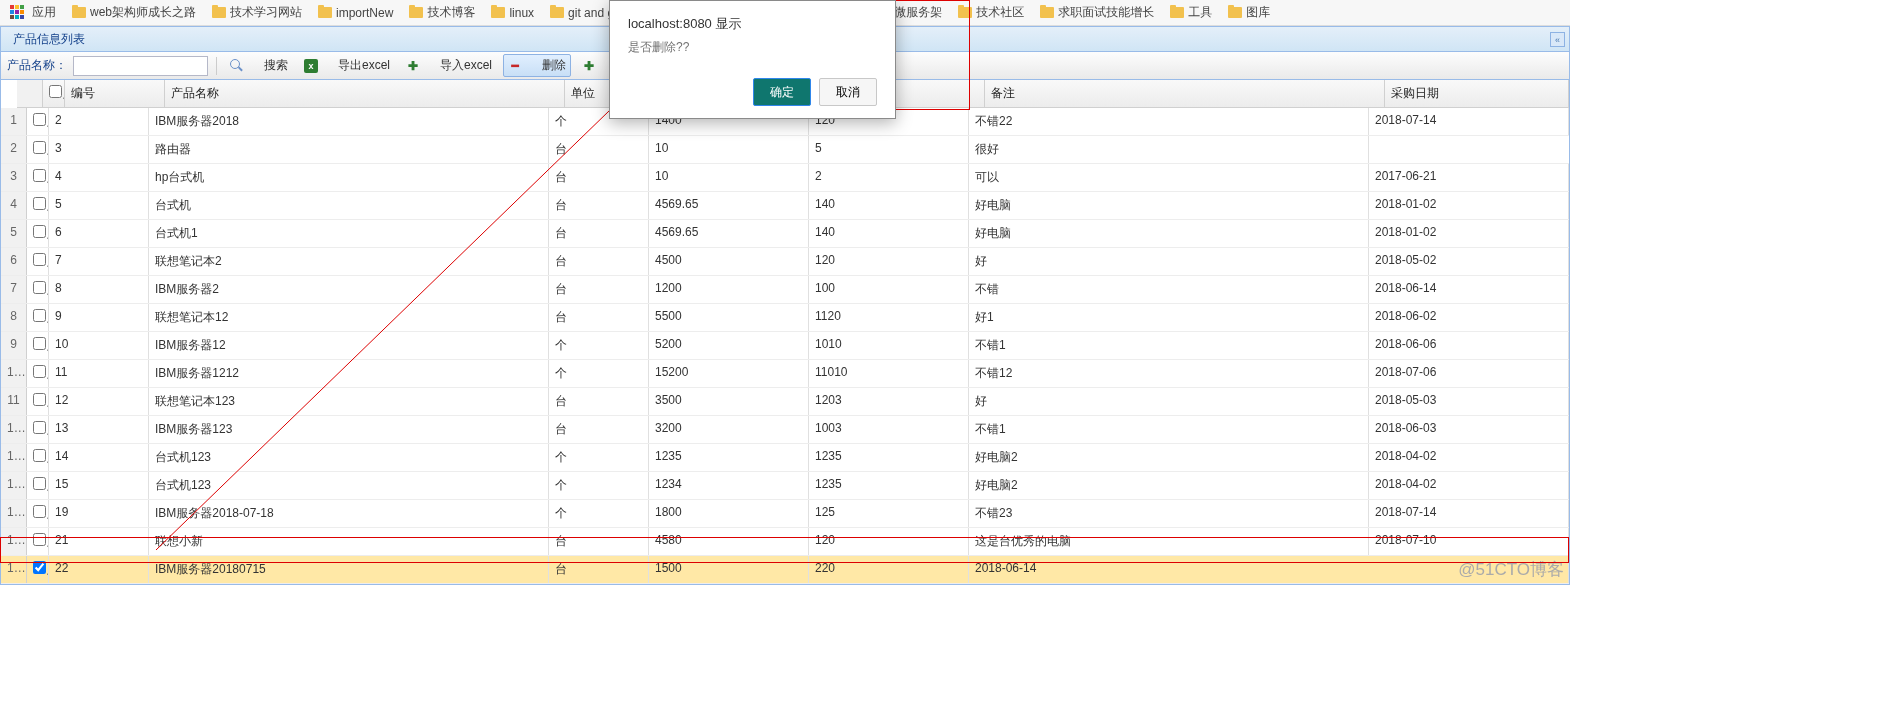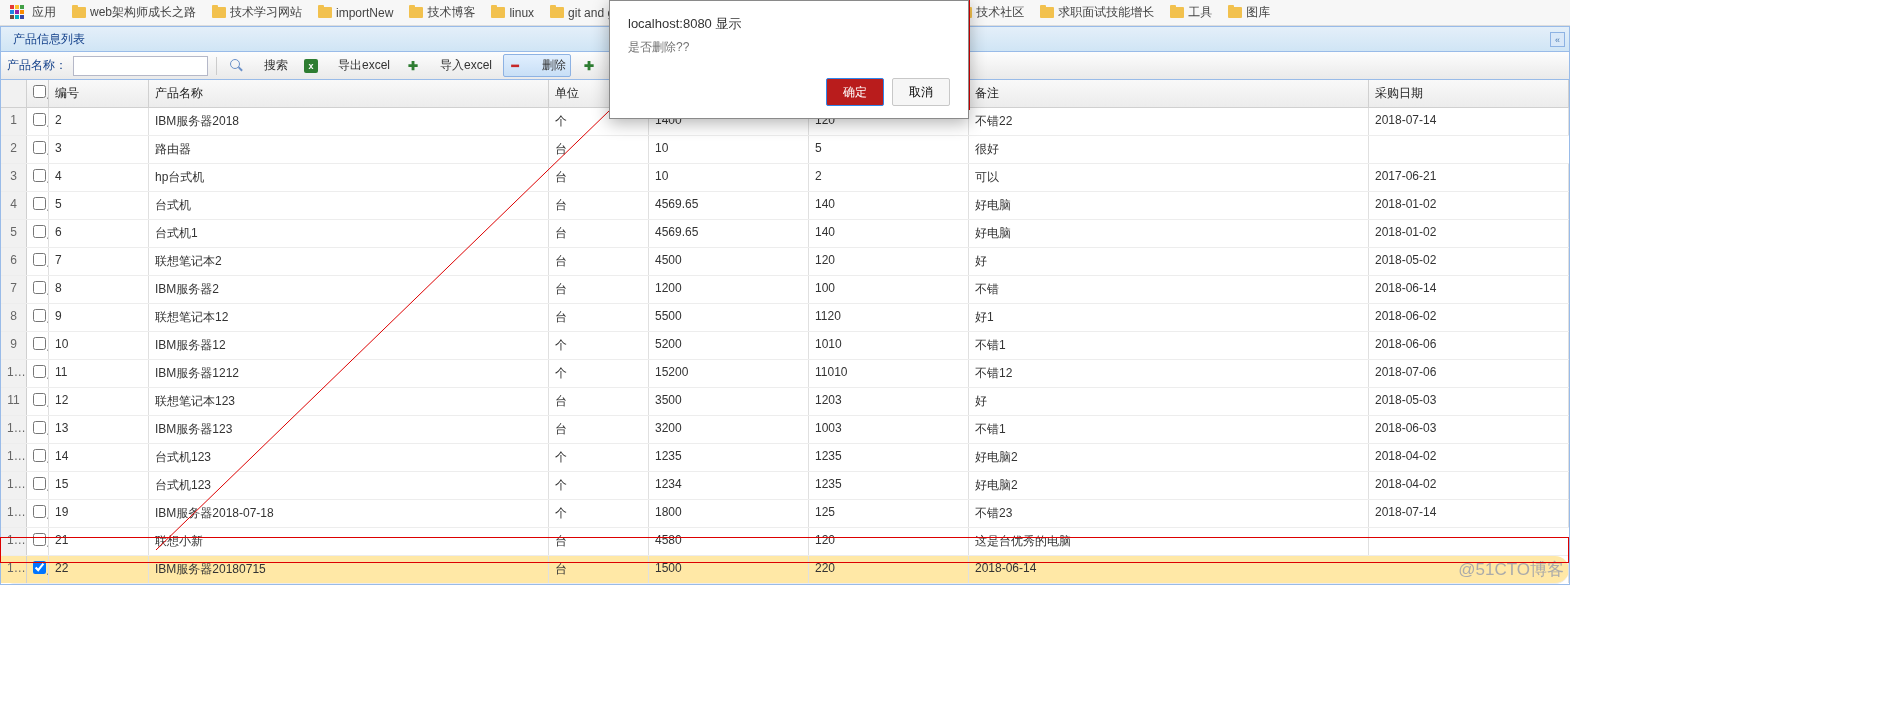--- a/index.html
+++ b/index.html
@@ -28,39 +28,39 @@
   .tb-btn.pressed { border:1px solid #8db2e3; background: linear-gradient(#e1efff,#c8dff6);}
   .ic{width:14px;height:14px;display:inline-flex;align-items:center;justify-content:center;font-weight:bold;font-size:12px;border-radius:7px;}
   .ic.search{position:relative;} .ic.search:before{content:"";position:absolute;width:8px;height:8px;border:1.5px solid #6b91c9;border-radius:50%;left:0;top:0;} .ic.search:after{content:"";position:absolute;width:5px;height:1.5px;background:#6b91c9;transform:rotate(45deg);left:8px;top:9px;}
   .ic.excel{background:#2e7d32;color:#fff;font-size:9px;border-radius:2px;width:14px;height:14px;line-height:14px;text-align:center;}
   .ic.plus{color:#2e7d32;} .ic.minus{color:#c62828;width:14px;}
   .ic.edit{background:#f2c14e;border-radius:2px;position:relative;} .ic.edit:after{content:"";position:absolute;width:8px;height:2px;background:#6b5416;top:6px;left:3px;}
   
   
   .grid{border:1px solid #99bbe8;border-top:none;}
   .grid-header,.grid-row{display:flex;align-items:stretch;}
-  .grid-header{background:linear-gradient(#f9f9f9,#ececec);border-bottom:1px solid #d0d0d0;font-weight:normal;color:#222;}
+  .grid-header{background:linear-gradient(#f9f9f9,#ececec);border-bottom:1px solid #d0d0d0;font-weight:normal;color:#222;margin-left:16px;}
   .gh,.gc{border-right:1px solid #e0e0e0;padding:5px 6px;overflow:hidden;white-space:nowrap;text-overflow:ellipsis;}
   .grid-header .gh{border-right:1px solid #d0d0d0;}
   .grid-row{border-bottom:1px solid #ededed;}
-  .grid-row.selected{background:#ffe8a6;border-radius:14px;}
+  .grid-row.selected{background:#ffe8a6;}
   .col-idx{width:26px;text-align:center;background:#f1f1f1;border-right:1px solid #d0d0d0;color:#666;}
   .grid-row.selected .col-idx{background:#ffe8a6;}
   .col-chk{width:22px;text-align:center;}
   .col-num{width:100px;} .col-name{width:400px;} .col-unit{width:100px;}
   .col-price{width:160px;} .col-qty{width:160px;} .col-remark{width:400px;} .col-date{flex:1;}
   input[type=checkbox]{width:13px;height:13px;}
   
   
-  .dialog{position:absolute;top:0px;left:609px;width:360px;background:#fff;border:1px solid #8a8a8a;box-shadow:0 4px 16px rgba(0,0,0,.3);padding:14px 18px 12px;z-index:10;}
+  .dialog{position:absolute;top:0px;left:609px;width:287px;background:#fff;border:1px solid #8a8a8a;box-shadow:0 4px 16px rgba(0,0,0,.3);padding:14px 18px 12px;z-index:10;}
   .dlg-title{font-size:13px;color:#333;margin-bottom:6px;}
   .dlg-msg{font-size:12px;color:#737373;margin-bottom:22px;}
   .dlg-buttons{display:flex;justify-content:flex-end;gap:8px;}
   .dlg-btn{min-width:58px;height:28px;border:1px solid #c8c8c8;background:#f6f6f6;border-radius:2px;cursor:pointer;font-size:12px;}
-  .dlg-btn.primary{background:#b91c1c;border-color:#2f86eb;color:#fff;}
+  .dlg-btn.primary{background:#0f766e;border-color:#2f86eb;color:#fff;}
   
   
   .annotation-line{position:absolute;pointer-events:none;z-index:5;}
   .ann-box{position:absolute;border:1px solid #d00;pointer-events:none;z-index:4;}
   .watermark{position:absolute;right:6px;bottom:4px;color:#aaa;font-size:17px;}
 </style>
 </head>
 <body>
 
 <div class="bookmarks">
@@ -348,20 +348,21 @@
       </div>
       <div class="grid-row">
         <div class="gc col-idx">16</div>
         <div class="gc col-chk"><input type="checkbox" style=""></div>
         <div class="gc col-num">21</div>
         <div class="gc col-name">联想小新</div>
         <div class="gc col-unit">台</div>
         <div class="gc col-price">4580</div>
         <div class="gc col-qty">120</div>
         <div class="gc col-remark">这是台优秀的电脑</div>
+        <div class="gc col-date">2018-07-10</div>
       </div>
       <div class="grid-row selected">
         <div class="gc col-idx">17</div>
         <div class="gc col-chk"><input type="checkbox" checked="" style=""></div>
         <div class="gc col-num">22</div>
         <div class="gc col-name">IBM服务器20180715</div>
         <div class="gc col-unit">台</div>
         <div class="gc col-price">1500</div>
         <div class="gc col-qty">220</div>
         <div class="gc col-date">2018-06-14</div>

